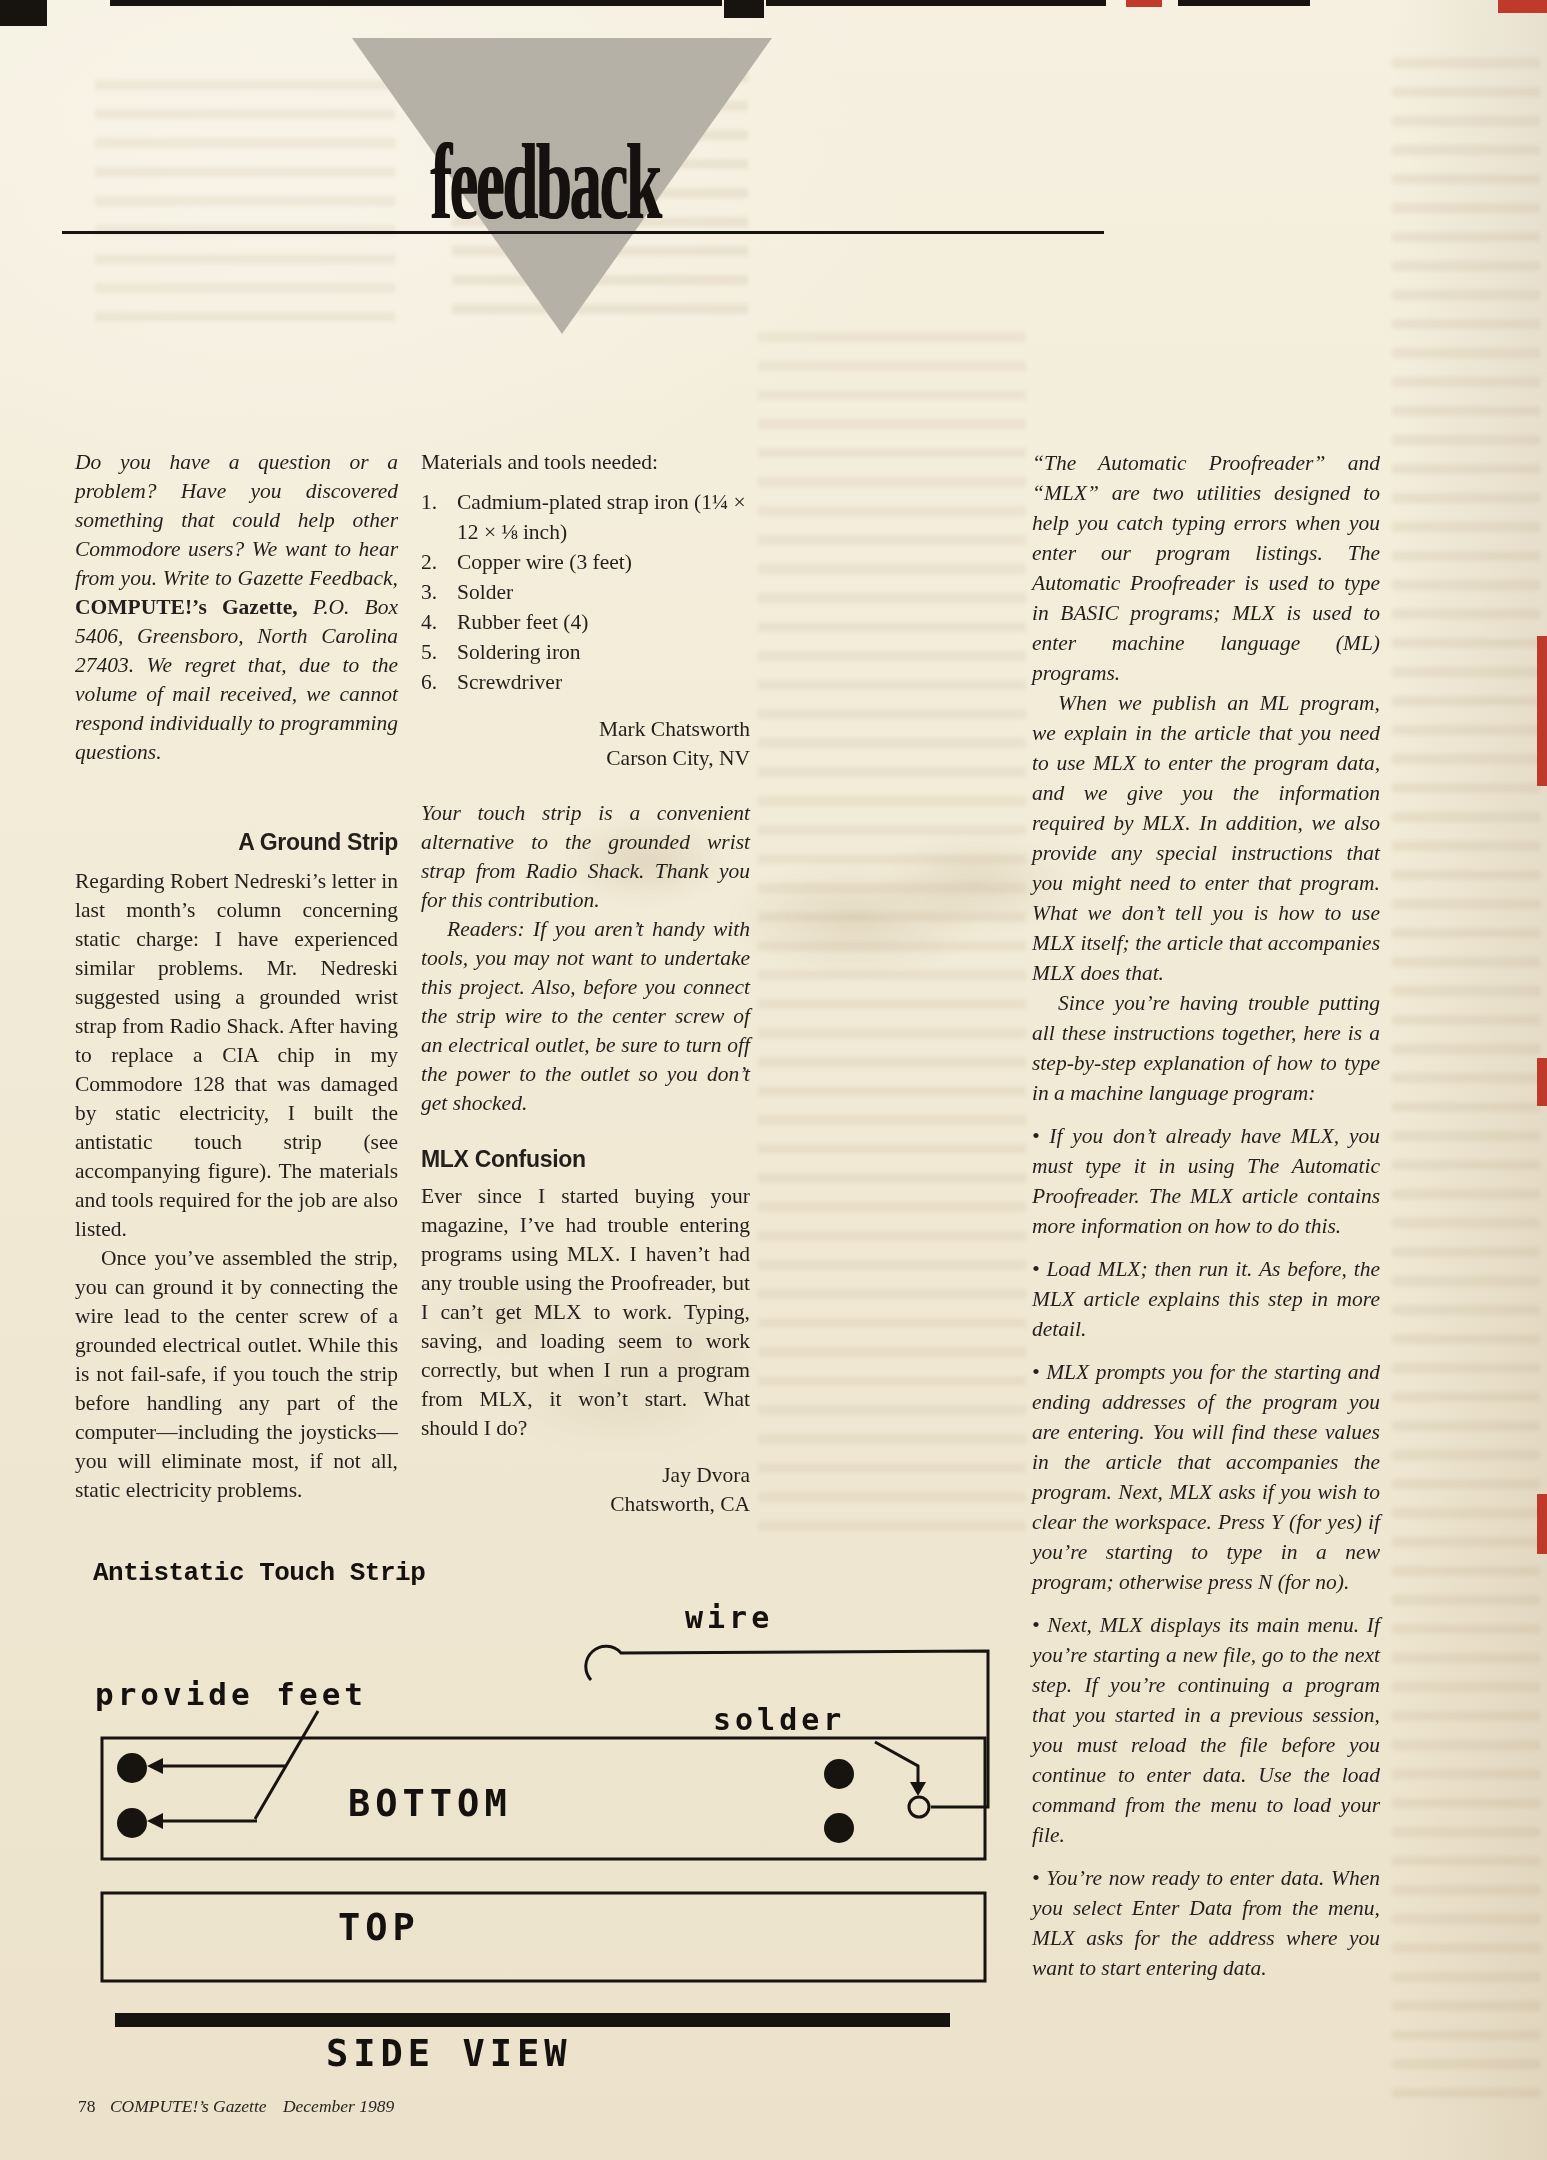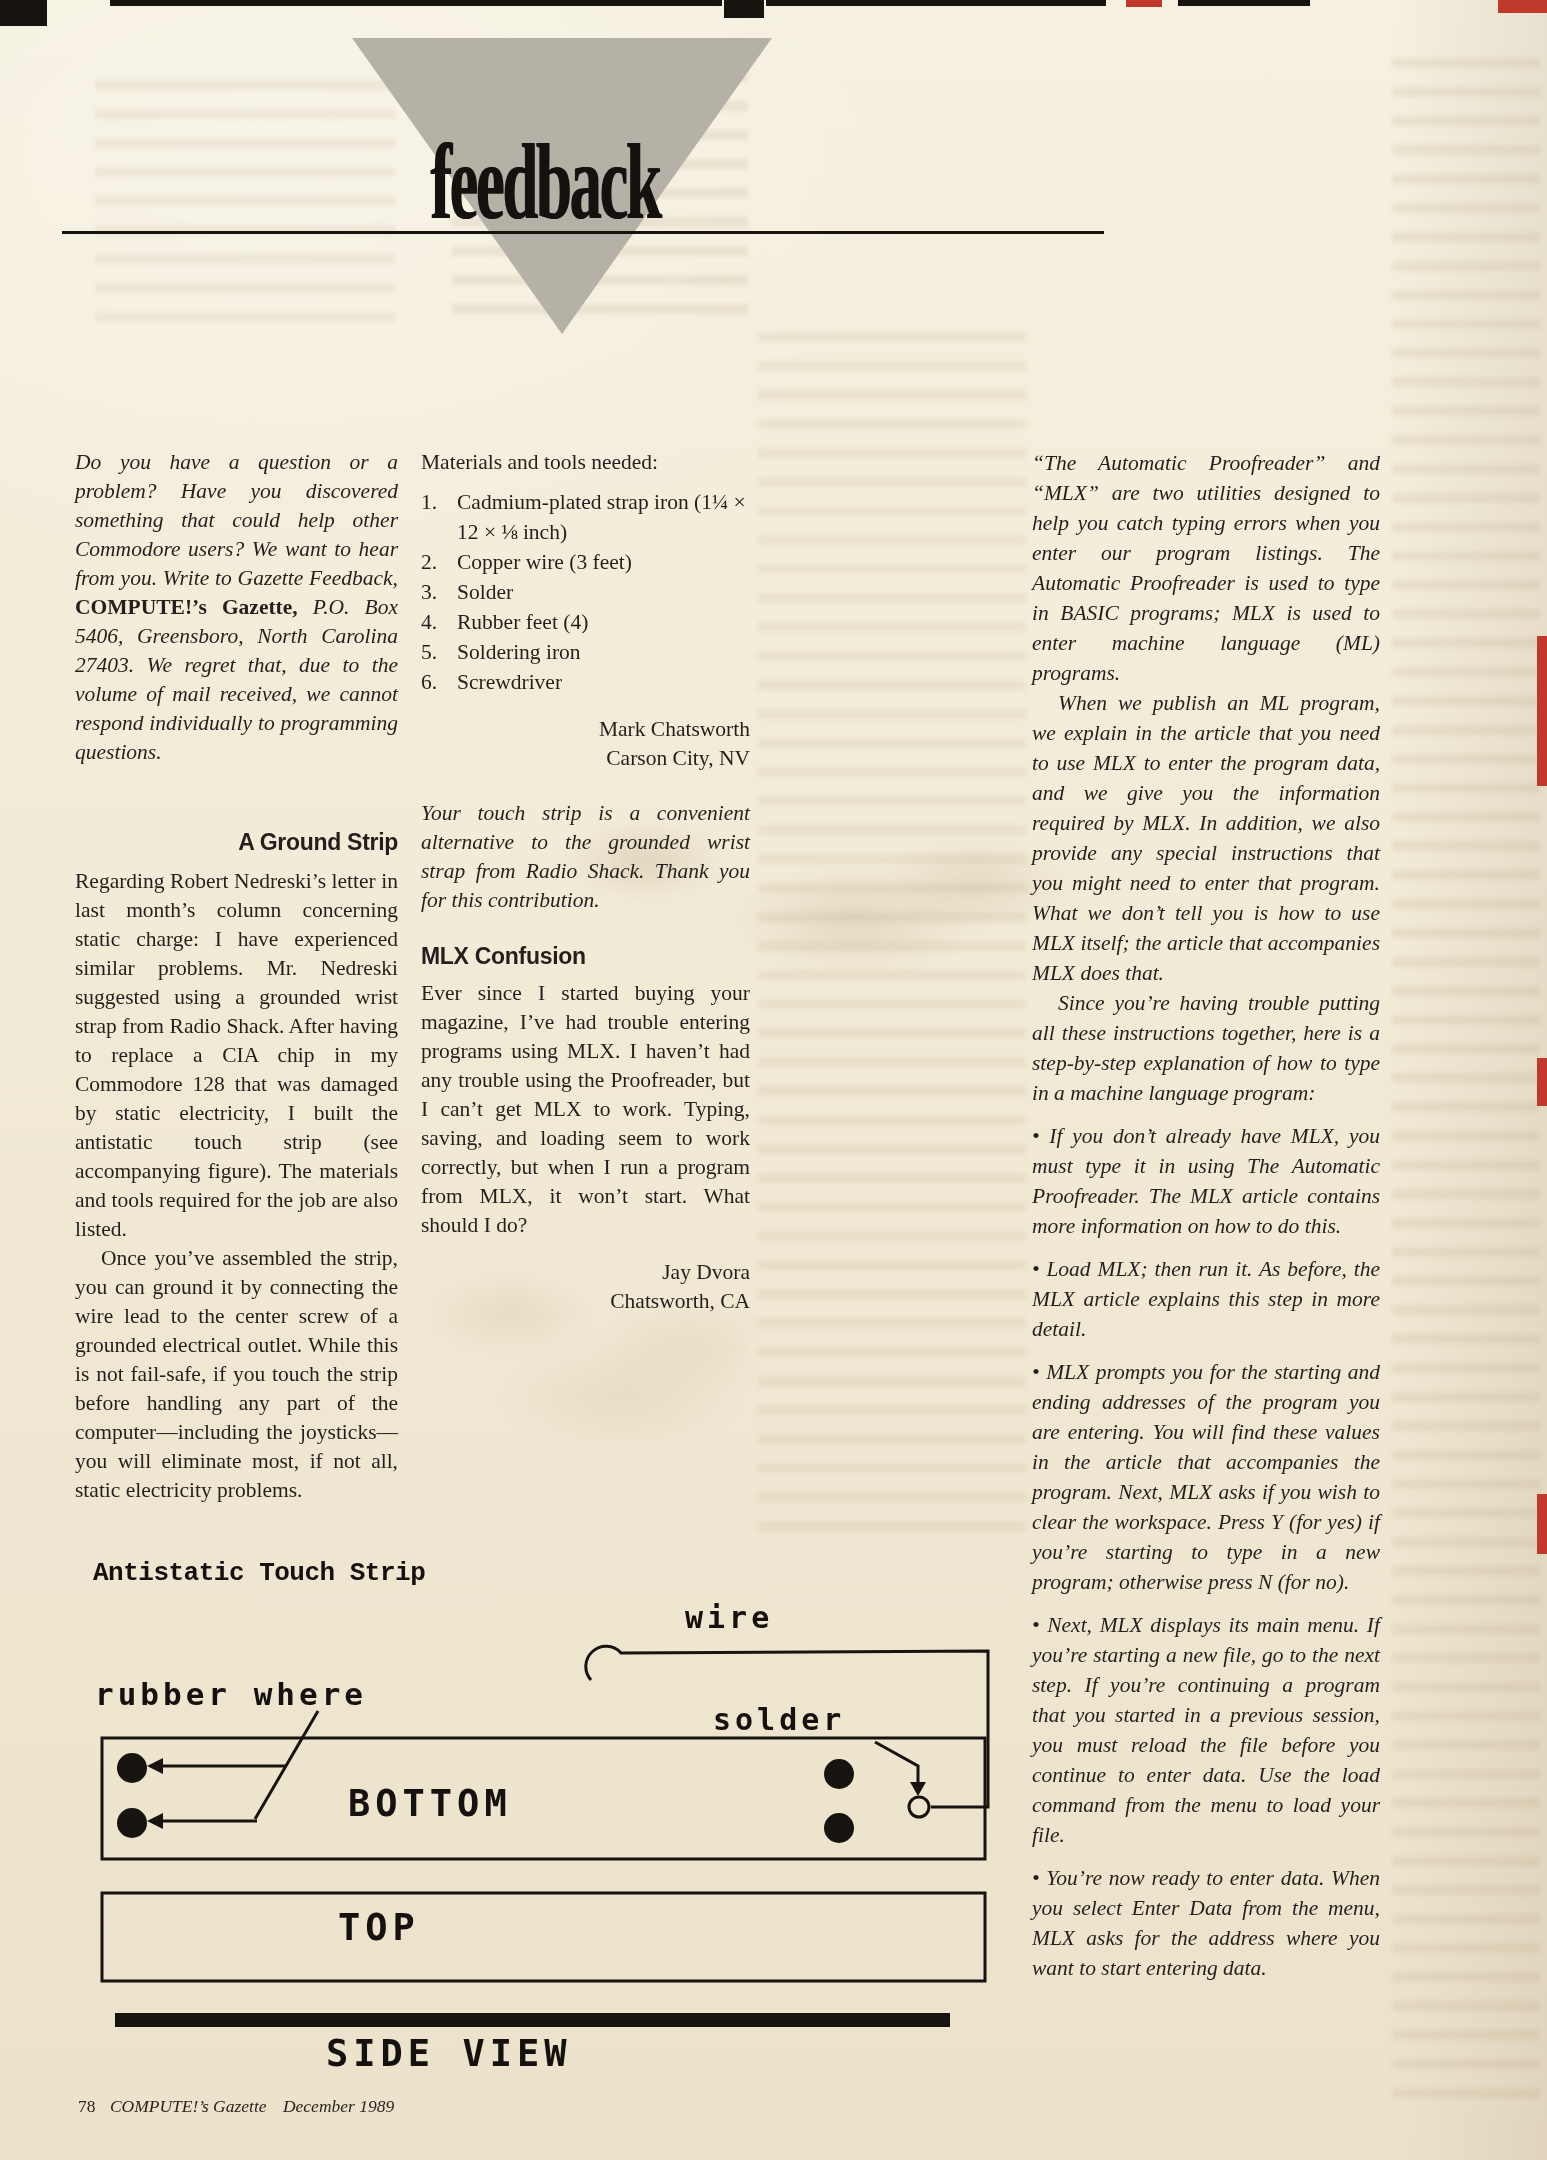--- a/index.html
+++ b/index.html
@@ -126,20 +126,21 @@
       <div class="mat-item"><span class="mat-num">3.</span><span>Solder</span></div>
       <div class="mat-item"><span class="mat-num">4.</span><span>Rubber feet (4)</span></div>
       <div class="mat-item"><span class="mat-num">5.</span><span>Soldering iron</span></div>
       <div class="mat-item"><span class="mat-num">6.</span><span>Screwdriver</span></div>
     </div>
     <div class="sig">
       <div>Mark Chatsworth</div>
       <div>Carson City, NV</div>
     </div>
     <p class="it reply">Your touch strip is a convenient alternative to the grounded wrist strap from Radio Shack. Thank you for this contribution.</p>
+    <p class="it ind">Readers: If you aren’t handy with tools, you may not want to undertake this project. Also, before you connect the strip wire to the center screw of an electrical outlet, be sure to turn off the power to the outlet so you don’t get shocked.</p>
     <div class="head">MLX Confusion</div>
     <p>Ever since I started buying your magazine, I’ve had trouble entering programs using MLX. I haven’t had any trouble using the Proofreader, but I can’t get MLX to work. Typing, saving, and loading seem to work correctly, but when I run a program from MLX, it won’t start. What should I do?</p>
     <div class="sig">
       <div>Jay Dvora</div>
       <div>Chatsworth, CA</div>
     </div>
   </div>
 
   <div class="col" id="col3">
     <p>“The Automatic Proofreader” and “MLX” are two utilities designed to help you catch typing errors when you enter our program listings. The Automatic Proofreader is used to type in BASIC programs; MLX is used to enter machine language (ML) programs.</p>
@@ -176,21 +177,21 @@
         <polygon points="833,240 825,226 841,226"></polygon>
         <circle cx="47" cy="212" r="15"></circle>
         <circle cx="47" cy="267" r="15"></circle>
         <circle cx="754" cy="218" r="15"></circle>
         <circle cx="754" cy="272" r="15"></circle>
         <rect x="30" y="457" width="835" height="14"></rect>
       </g>
     </svg>
     <div class="dtitle">Antistatic Touch Strip</div>
     <div class="dlab lab-wire">wire</div>
-    <div class="dlab lab-feet">rubber where</div>
+    <div class="dlab lab-feet">provide feet</div>
     <div class="dlab lab-solder">solder</div>
     <div class="dlab lab-bottom">BOTTOM</div>
     <div class="dlab lab-top">TOP</div>
     <div class="dlab lab-side">SIDE VIEW</div>
   </div>
 
   <div class="footer">
     <span class="num">78</span>
     <span class="mag">COMPUTE!’s Gazette</span>
     <span class="date">December 1989</span>

